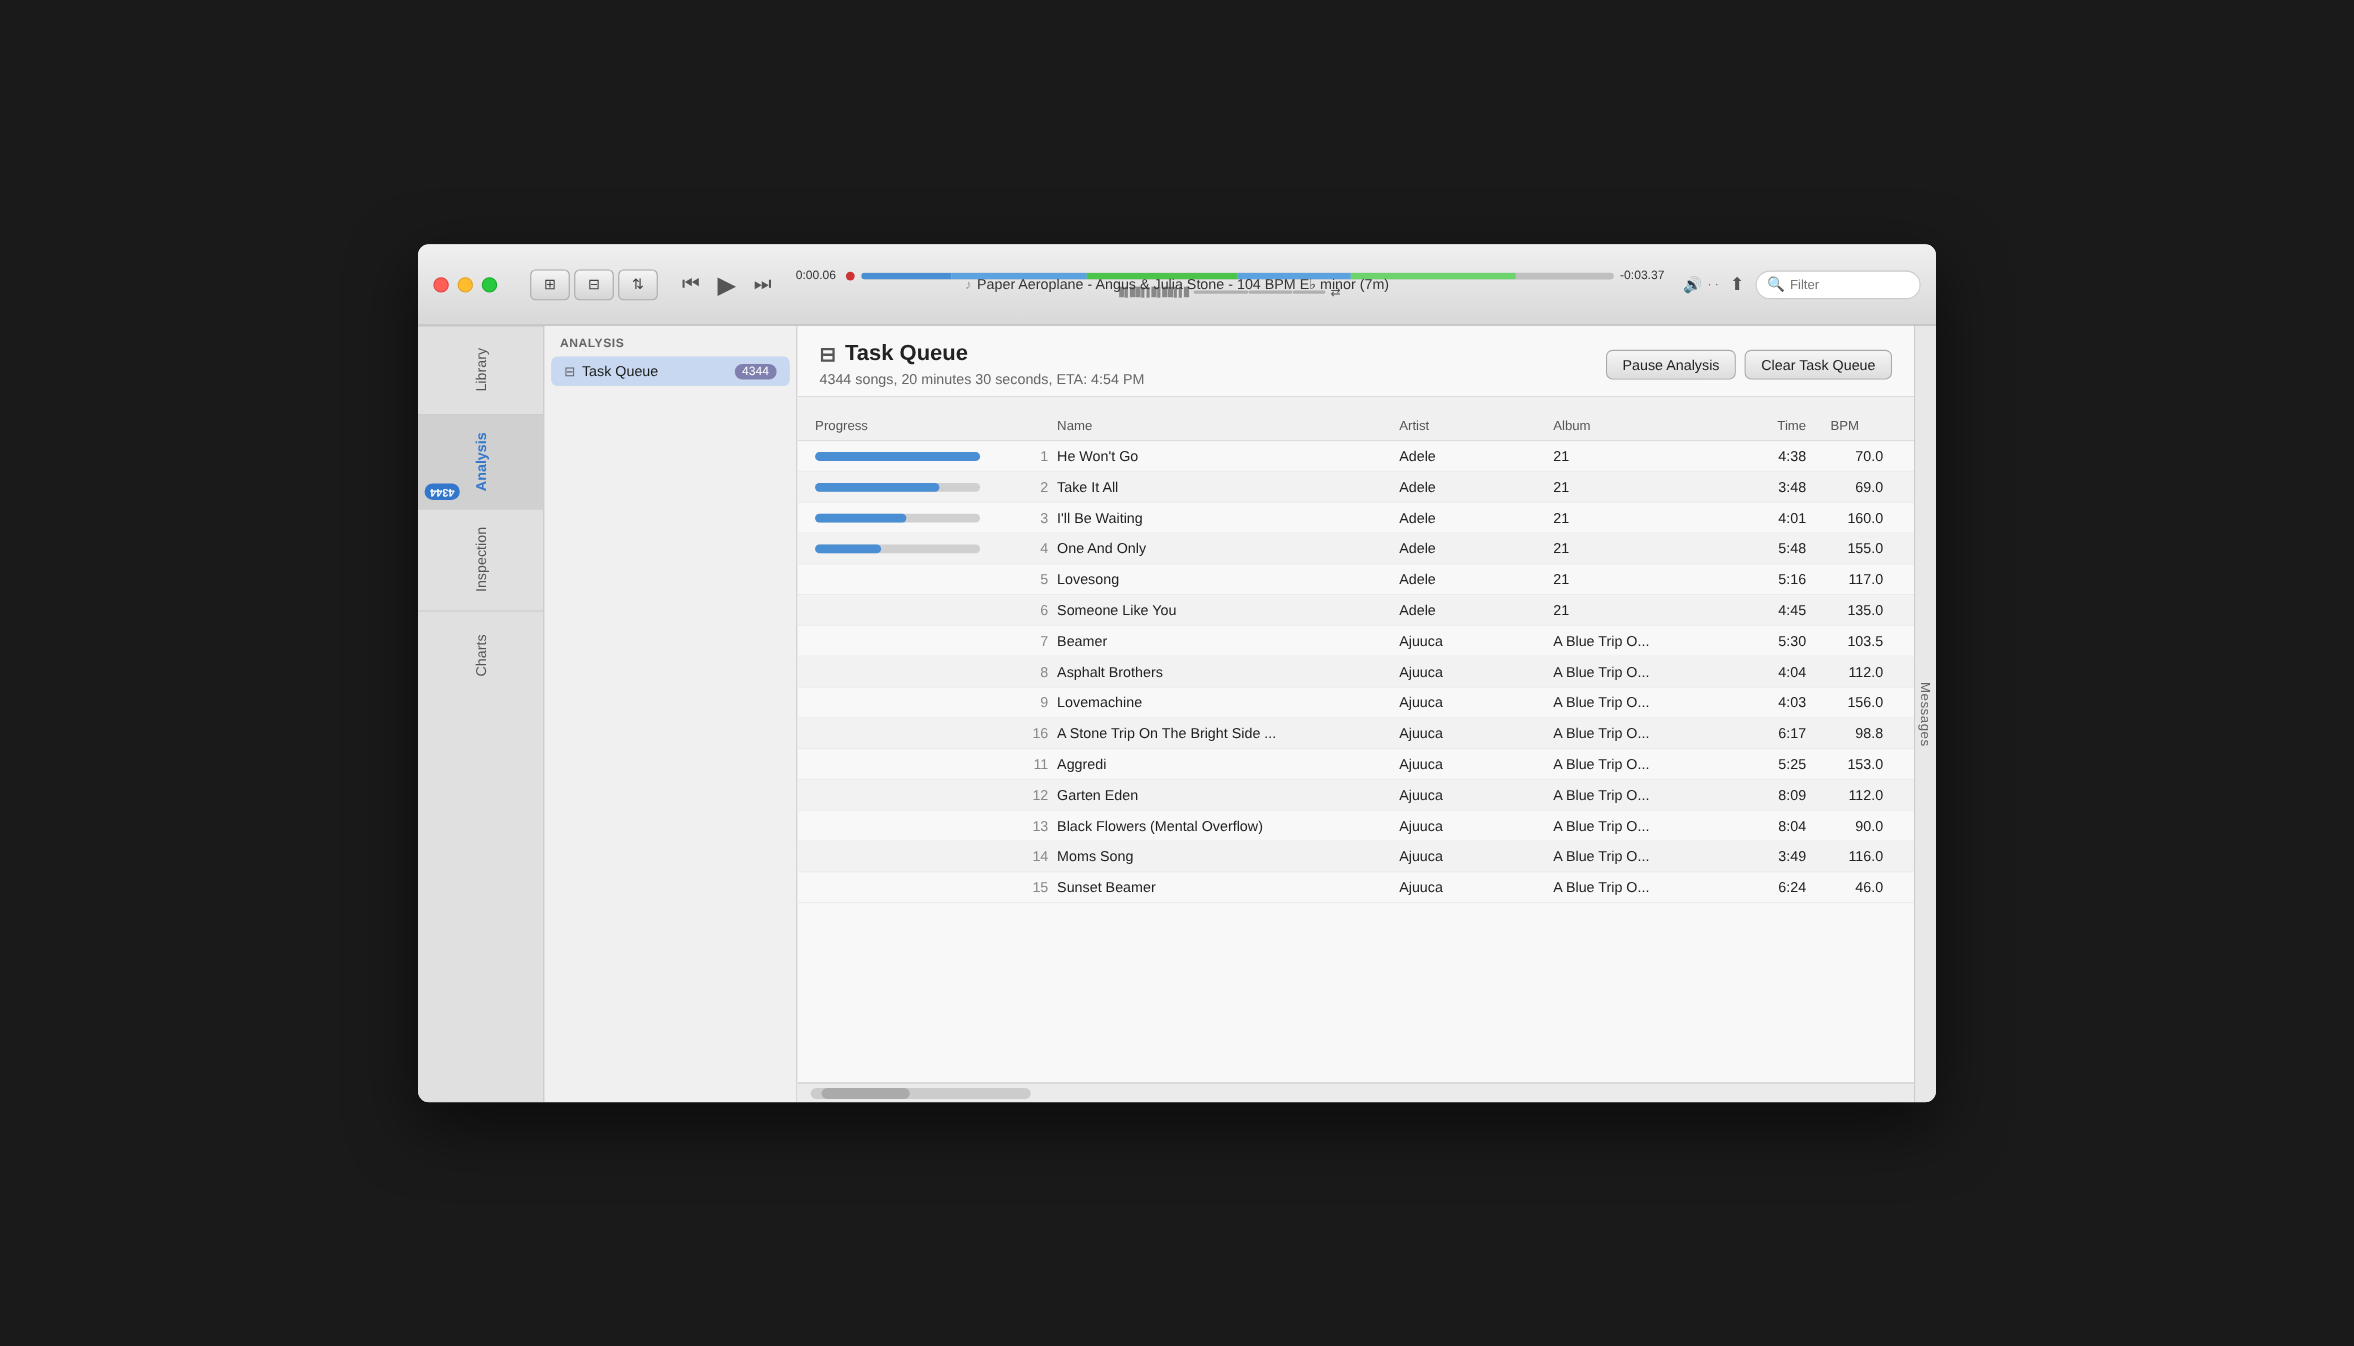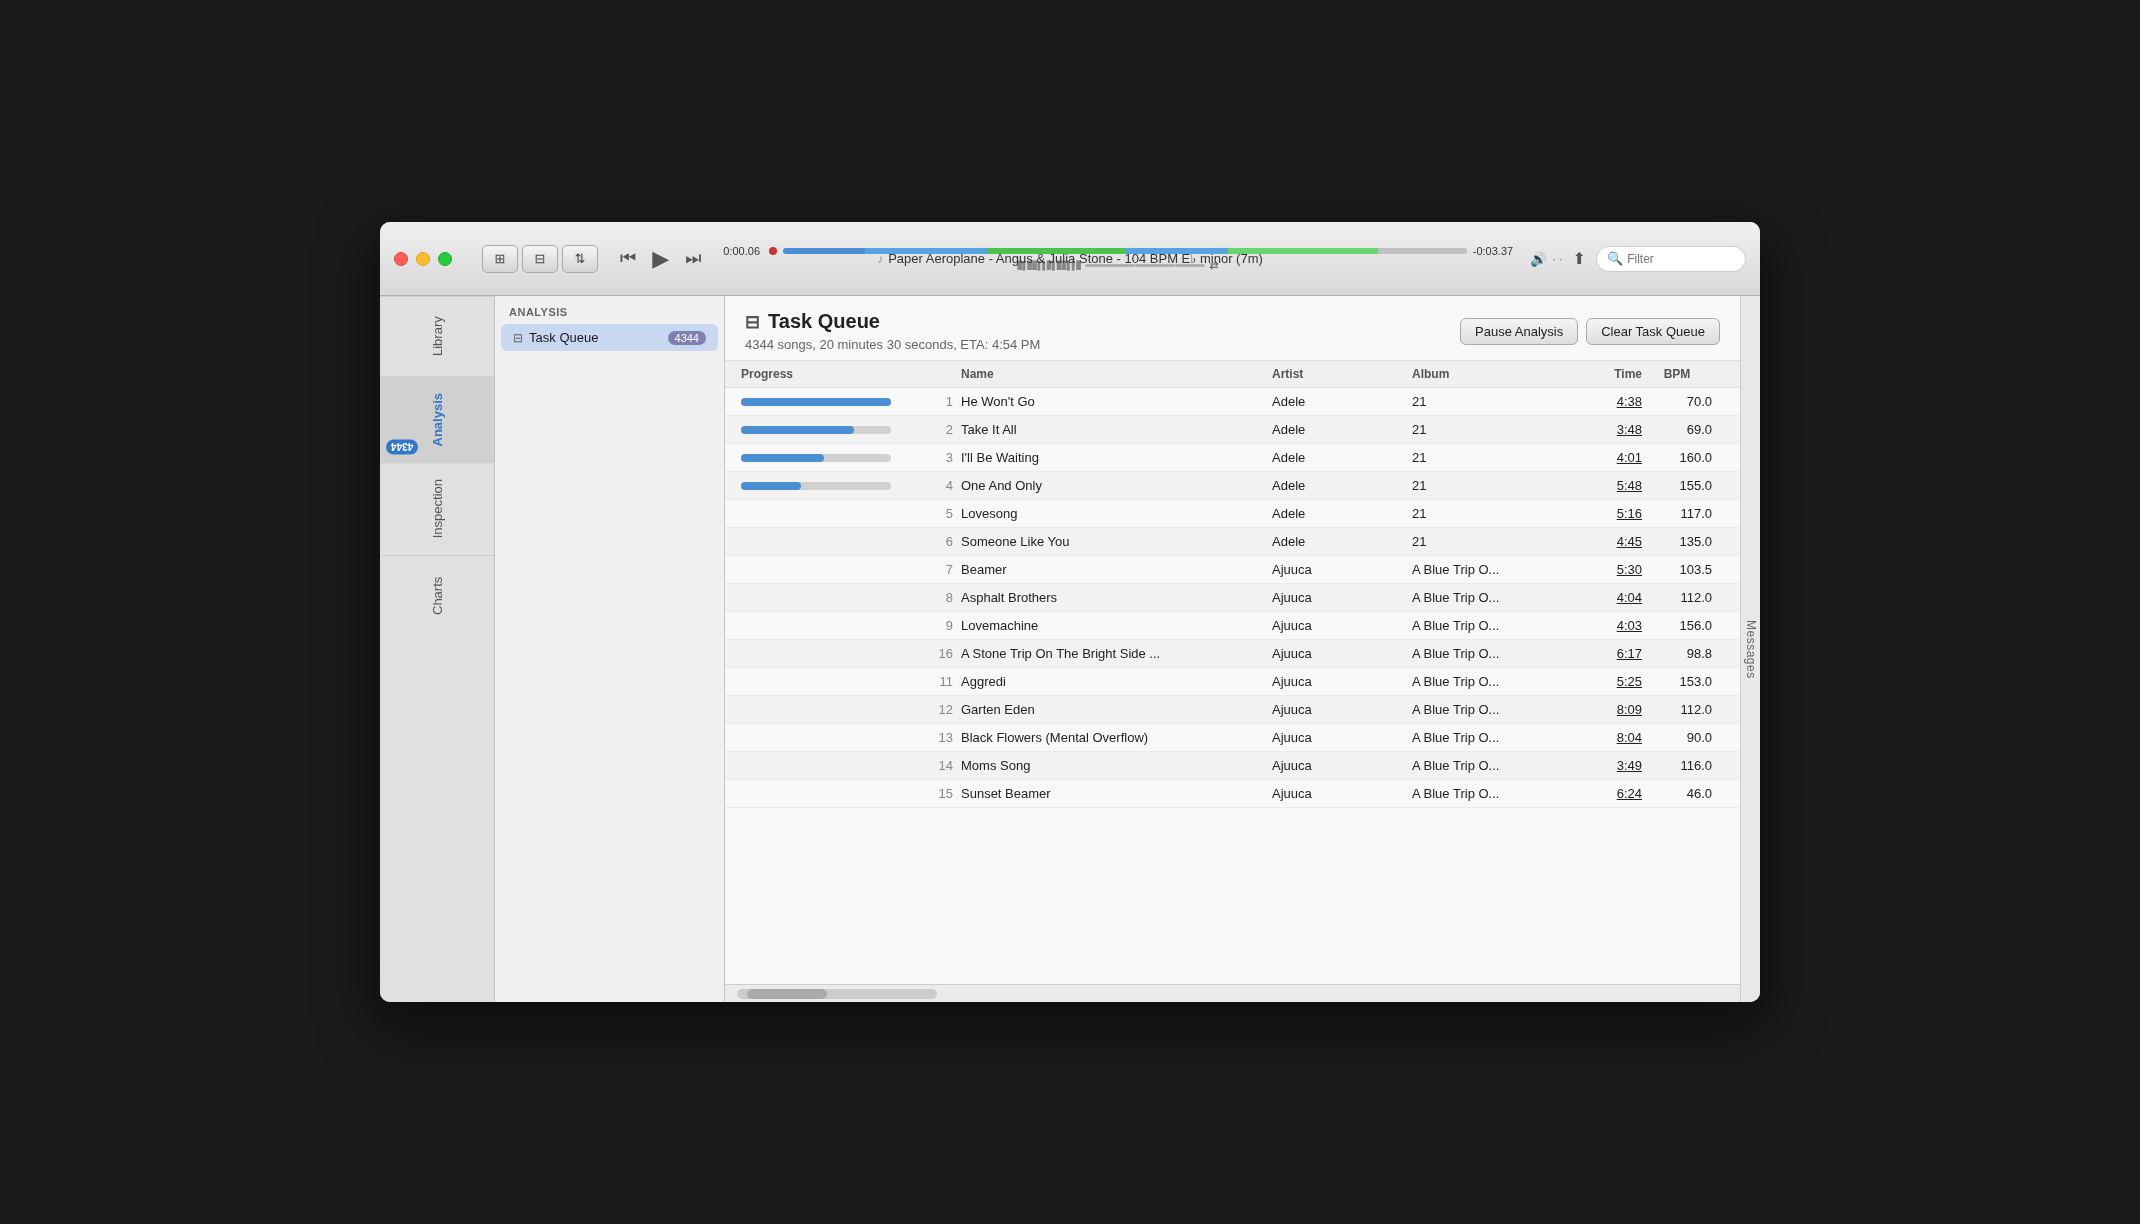--- a/index.html
+++ b/index.html
@@ -362,22 +362,23 @@
     .table-head {
       display: grid;
       grid-template-columns: 180px 40px 1fr 140px 160px 70px 70px 12px;
       padding: 6px 16px;
       border-bottom: 1px solid #ddd;
       background: #f0f0f0;
     }
 
     .col-header {
       font-size: 12px;
-      font-weight: 700;
+      font-weight: 400;
       color: #555;
+      margin-top: 13px;
     }
 
     .table-body {
       flex: 1;
       overflow-y: auto;
     }
 
     .table-row {
       display: grid;
       grid-template-columns: 180px 40px 1fr 140px 160px 70px 70px 12px;
@@ -420,21 +421,20 @@
       text-align: right;
       padding-right: 8px;
     }
 
     .bpm-cell {
       text-align: right;
     }
 
     .time-cell {
       text-align: right;
-      text-decoration: underline;
     }
 
     .table-footer {
       height: 18px;
       background: #ebebeb;
       border-top: 1px solid #ccc;
       display: flex;
       align-items: center;
       padding: 0 12px;
     }

